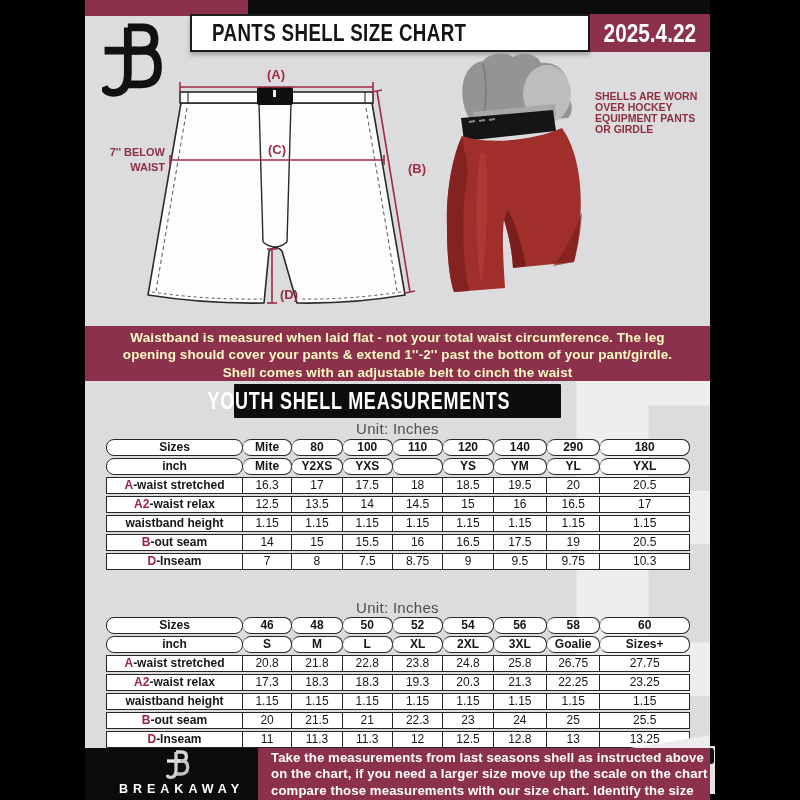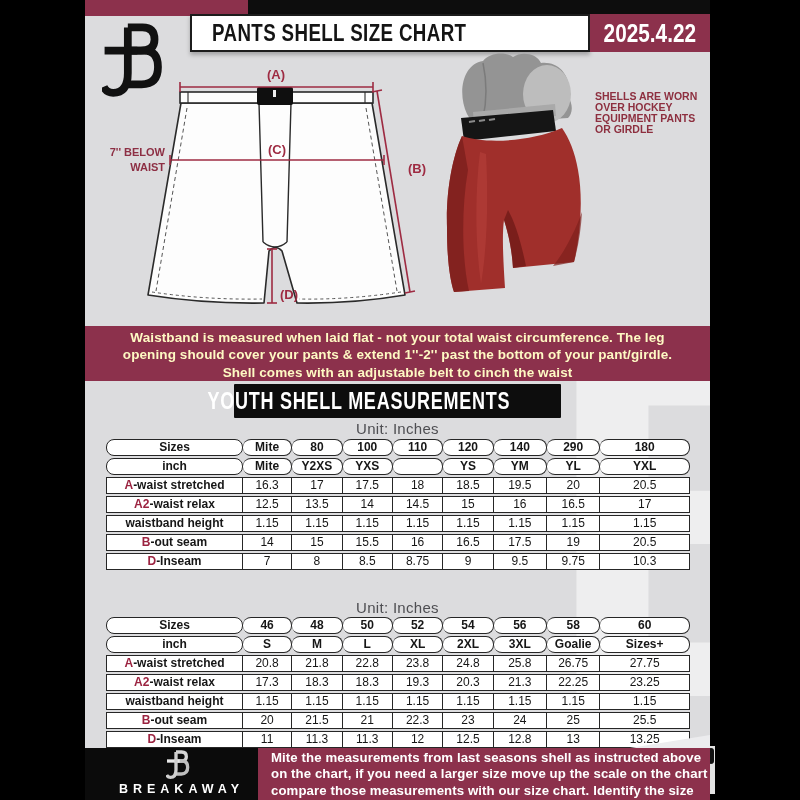--- a/index.html
+++ b/index.html
@@ -242,21 +242,21 @@
               <td>16</td>
               <td>16.5</td>
               <td>17.5</td>
               <td>19</td>
               <td>20.5</td>
             </tr>
             <tr>
               <td class="lbl"><span class="pfx">D</span>-Inseam</td>
               <td>7</td>
               <td>8</td>
-              <td>8.5</td>
+              <td>7.5</td>
               <td>8.75</td>
               <td>9</td>
               <td>9.5</td>
               <td>9.75</td>
               <td>10.3</td>
             </tr>
           </tbody>
       </table>
     </div>
 
@@ -362,21 +362,21 @@
       <div id="footer-brand">
         <svg class="logo-svg" viewBox="0 0 72 100" width="24" height="34">
           <path d="M30 11 H47 Q61 11 61 25 Q61 38 45 38 H26" stroke="#d6d6d6" stroke-width="10"></path>
           <path d="M26 38 H49 Q65 38 65 57 Q65 77 46 77 H30" stroke="#bfbfbf" stroke-width="10"></path>
           <path d="M3 38 H41" stroke="#e8e8e8" stroke-width="10"></path>
           <path d="M30 11 V64 Q30 87 13 87 Q5 87 2 80" stroke="#cfcfcf" stroke-width="10"></path>
         </svg>
         <span class="brand-text">BREAKAWAY</span>
       </div>
       <div id="footer-note">
-          <div>Mite the measurements from last seasons shell as instructed above</div>
+          <div>Take the measurements from last seasons shell as instructed above</div>
           <div>on the chart, if you need a larger size move up the scale on the chart</div>
           <div>compare those measurements  with our size chart. Identify the size</div>
         </div>
     </div>
   </div>
 
   <div id="scroll-artifact" class="abs">
     <div id="scroll-thumb"></div>
   </div>
 </div>

